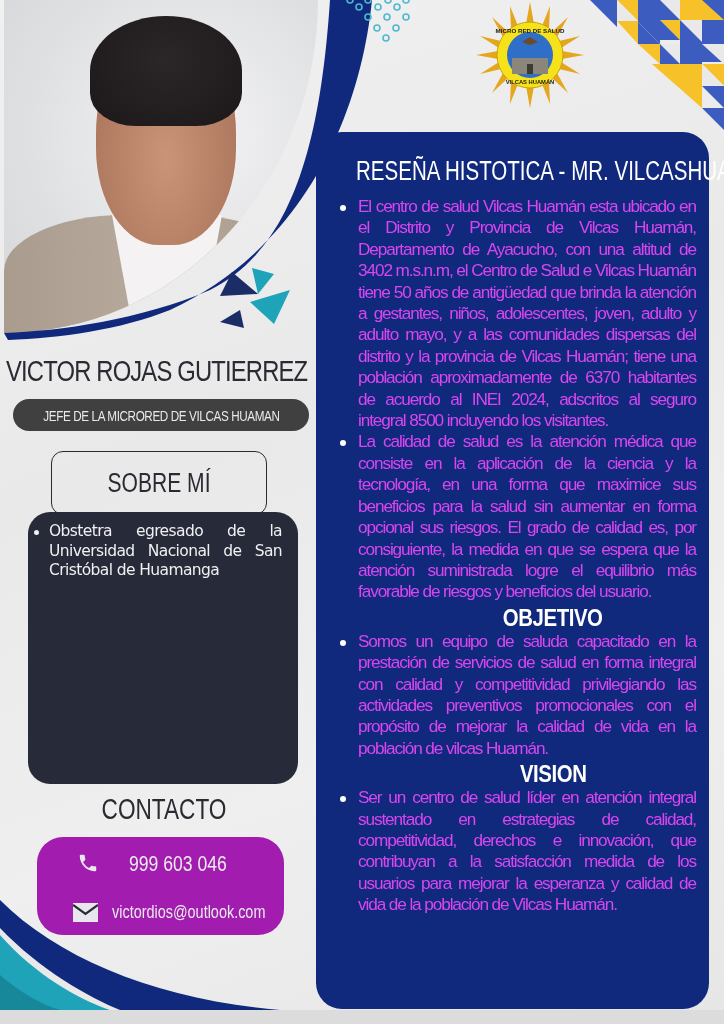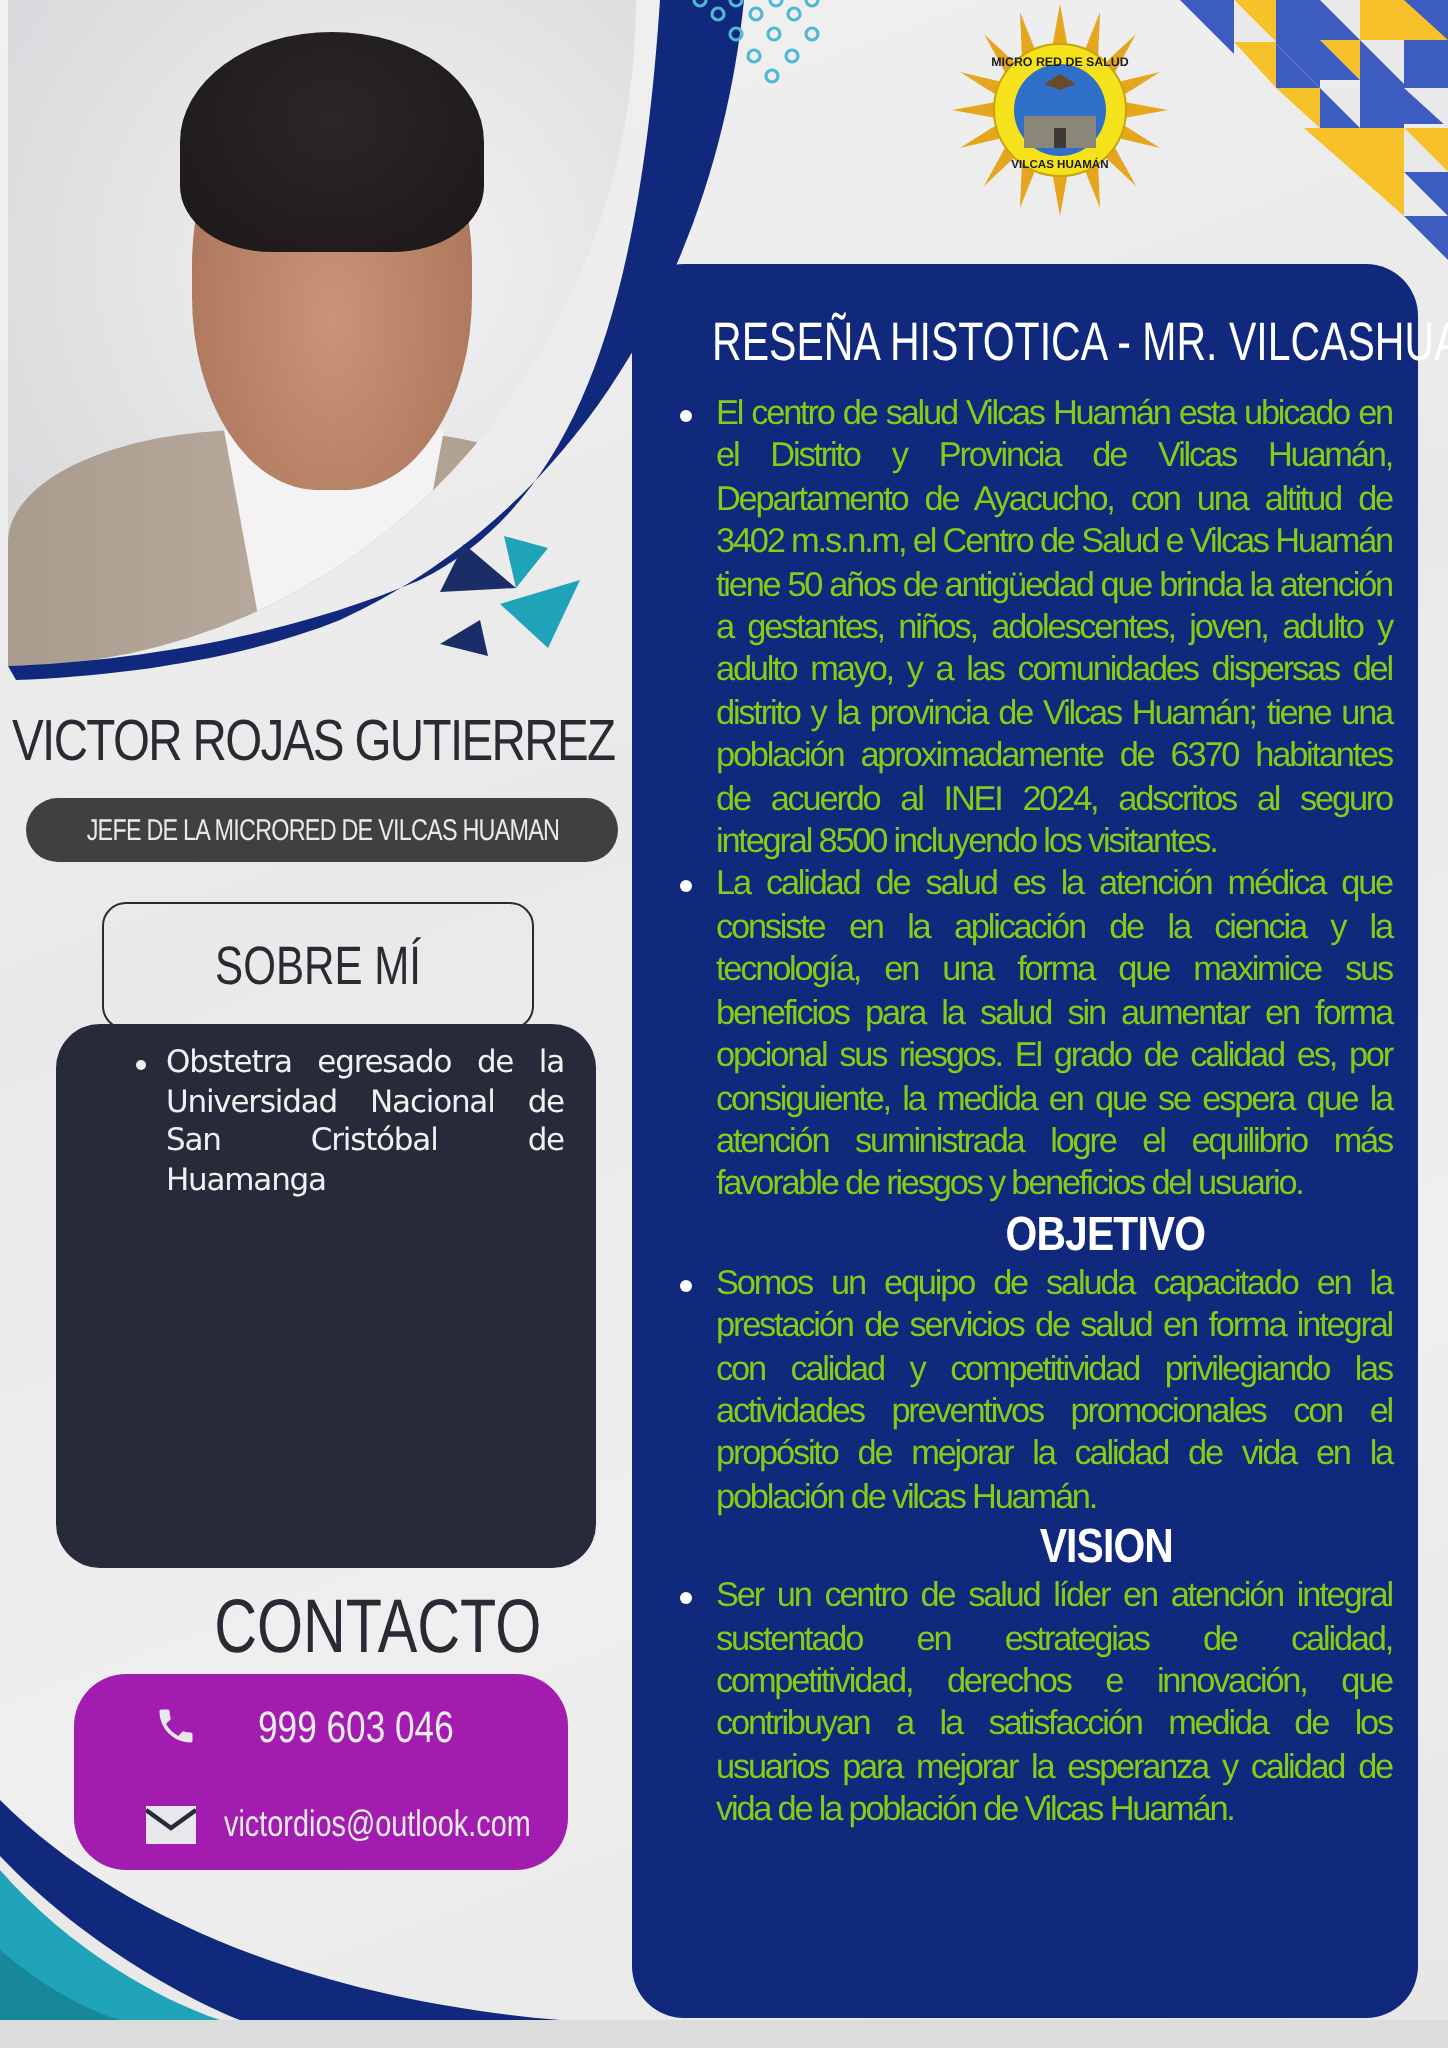--- a/index.html
+++ b/index.html
@@ -73,35 +73,35 @@
     border: 1.5px solid #2a2a33; border-radius: 12px;
     display: flex; align-items: center; justify-content: center;
   }
   .sobre-box span {
     font-size: 27px; color: #2a2a33; transform: scaleX(0.78); display: inline-block;
     white-space: nowrap;
   }
   .about-card {
     position: absolute; left: 28px; top: 512px; width: 270px; height: 272px;
     background: #272a38; border-radius: 22px;
-    padding: 10px 16px 0 40px;
+    padding: 10px 16px 0 6px;
   }
   .about-card ul { list-style: none; }
   .about-card li {
     position: relative; color: #f0f0f2; font-size: 15.5px; line-height: 19.6px;
     padding-left: 15px; text-align: justify; font-family: "DejaVu Sans", sans-serif;
     letter-spacing: -0.6px;
   }
   .about-card li::before {
     content: ""; position: absolute; left: 0; top: 8px; width: 5px; height: 5px;
     border-radius: 50%; background: #f0f0f2;
   }
   .contact-title {
     position: absolute; left: 84px; top: 793px; width: 160px; text-align: center;
-    font-size: 38px; color: #2a2a33;
+    font-size: 29px; color: #2a2a33;
   }
   .contact-title span { display: inline-block; transform: scaleX(0.78); white-space: nowrap; }
   .contact-card {
     position: absolute; left: 37px; top: 837px; width: 247px; height: 98px;
     background: #a21caf; border-radius: 26px;
   }
   .phone-icon { position: absolute; left: 40px; top: 15px; width: 22px; height: 22px; }
   .phone-text {
     position: absolute; left: 92px; top: 14px; color: #ececef; font-size: 22px;
     transform: scaleX(0.8); transform-origin: left center; white-space: nowrap;
@@ -120,21 +120,21 @@
     background: #10297d; border-radius: 26px;
   }
   .panel-title {
     position: absolute; left: 40px; top: 24px; color: #ffffff;
     font-size: 27px; white-space: nowrap;
     transform: scaleX(0.76); transform-origin: left center;
   }
   .panel-body { position: absolute; left: 24px; top: 64px; width: 356px; }
   .panel-body ul { list-style: none; }
   .panel-body li {
-    position: relative; color: #84cc16; font-size: 17.2px; line-height: 21.4px;
+    position: relative; color: #d946ef; font-size: 17.2px; line-height: 21.4px;
     padding-left: 18px; text-align: justify; letter-spacing: -1.1px;
     font-family: "Liberation Sans Narrow", "Liberation Sans", sans-serif;
   }
   .panel-body li::before {
     content: ""; position: absolute; left: 0; top: 9px; width: 6px; height: 6px;
     border-radius: 50%; background: #ffffff;
   }
   .section-head {
     color: #ffffff; font-weight: bold; font-size: 24px; text-align: center;
     padding-left: 70px; line-height: 26px; margin-top: 2px;

